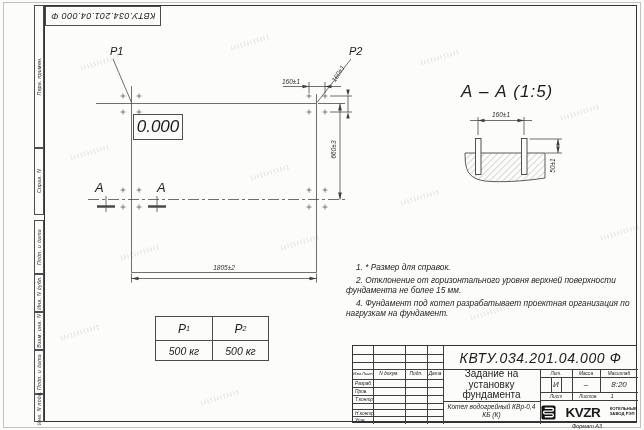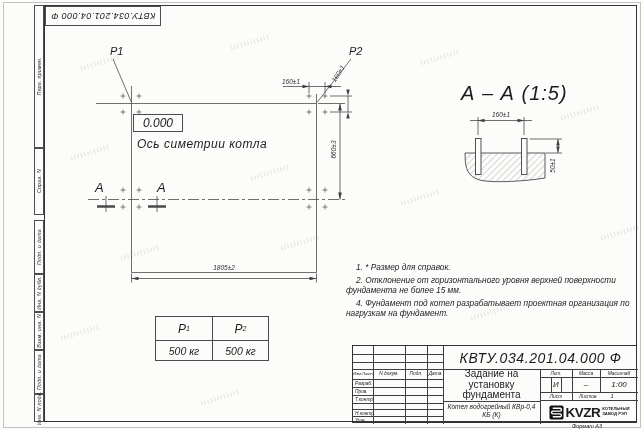--- a/index.html
+++ b/index.html
@@ -19,23 +19,23 @@
   
   .mbox { position:absolute; left:33.5px; width:10.5px; border:0.8px solid #4d4d4d;
     display:flex; align-items:center; justify-content:center; background:#fcfcfb; }
   .mbox span { writing-mode:vertical-rl; transform:rotate(180deg);
     font-size:5.2px; font-style:italic; letter-spacing:0.3px; white-space:nowrap; color:#2a2a2a; }
   
   .stamp { position:absolute; left:45px; top:6px; width:116px; height:20px;
     border:0.8px solid #4d4d4d; display:flex; align-items:center; justify-content:center; }
   .stamp span { transform:rotate(180deg); font-size:9px; font-style:italic; letter-spacing:0.4px; }
   
-  .elev { position:absolute; left:133px; top:114px; width:50px; height:18px;
+  .elev { position:absolute; left:133px; top:114px; width:50px; height:26px;
     border:0.8px solid #4d4d4d; display:flex; align-items:center; justify-content:center;
-    font-size:12px; font-style:italic; }
+    font-size:17px; font-style:italic; }
   
   .dim { font-size:6.5px; color:#2e2e2e; }
   .rot { transform-origin:center; }
   
   .ltable { position:absolute; left:155px; top:316px; width:114px; height:45px;
     border:1px solid #4a4a4a; display:grid; grid-template-columns:1fr 1fr; grid-template-rows:23px 1fr; }
   .ltable .cell { display:flex; align-items:center; justify-content:center;
     font-style:italic; border-left:0.8px solid #4a4a4a; border-top:0.8px solid #4a4a4a; }
   .ltable .cell:nth-child(1), .ltable .cell:nth-child(2) { border-top:none; }
   .ltable .cell:nth-child(odd) { border-left:none; }
@@ -55,21 +55,21 @@
   .tiny { font-size:4.8px; }
   .docnum { position:absolute; left:90px; top:0; width:195px; height:23px;
     display:flex; align-items:center; justify-content:center;
     font-size:14px; font-style:italic; letter-spacing:0.6px; }
   .tbtitle { position:absolute; left:91px; top:24px; width:95px; height:30px;
     display:flex; align-items:center; justify-content:center; text-align:center;
     font-size:10px; line-height:10.5px; white-space:normal; }
   .tbprod { position:absolute; left:91px; top:57px; width:95px;
     text-align:center; font-size:6.6px; font-style:italic; line-height:7.6px; white-space:normal; }
   .logo { position:absolute; left:188px; top:56px; width:96px; height:20px;
-    display:flex; align-items:center; justify-content:center; gap:2px; }
+    display:flex; align-items:center; justify-content:space-between; gap:2px; }
   .logo .kvzr { font-size:13.5px; font-weight:bold; letter-spacing:-0.5px; font-style:normal; }
   .logo .cap { font-size:4.2px; font-weight:bold; line-height:4.8px; font-style:normal; }
   
   .wm { position:absolute; width:40px; height:5px; transform:rotate(-17deg); opacity:.85;
     background:repeating-linear-gradient(90deg,#e9e9e7 0 1.6px,transparent 1.6px 3.4px); }
 </style>
 </head>
 <body>
 
 <div class="sheet">
@@ -171,29 +171,28 @@
       <path d="M558,139 l-1.7,6.5 l3.4,0 z"></path>
         <path d="M558,153 l-1.7,-6.5 l3.4,0 z"></path>
     </g>
   </svg>
 
   <div class="t" style="left:110px;top:45px;font-size:11px">P1</div>
   <div class="t" style="left:349px;top:45px;font-size:11px">P2</div>
   <div class="elev">
       <span>0.000</span>
     </div>
-  <div class="t" style="left:137px;top:137px;font-size:12px;letter-spacing:0.5px">Ось симетрии котла</div>
   <div class="t" style="left:95px;top:180px;font-size:13px">А</div>
   <div class="t" style="left:157px;top:180px;font-size:13px">А</div>
   <div class="t dim ctr" style="left:196px;top:263.5px;width:56px">1805±2</div>
   <div class="t dim ctr rot" style="left:316px;top:146px;width:34px;transform:rotate(-90deg)">660±3</div>
   <div class="t dim" style="left:282px;top:78px">160±1</div>
   <div class="t dim ctr rot" style="left:323px;top:70px;width:30px;transform:rotate(-58deg)">160±1</div>
 
-  <div class="t" style="left:461px;top:82px;font-size:20px;letter-spacing:1px">А – А (1:5)</div>
+  <div class="t" style="left:461px;top:82px;font-size:17px;letter-spacing:1px">А – А (1:5)</div>
   <div class="t dim ctr" style="left:479px;top:111px;width:44px">160±1</div>
   <div class="t dim ctr rot" style="left:539px;top:162px;width:26px;transform:rotate(-90deg)">50±1</div>
 
   <div class="ltable">
     <div class="cell hdr">
         <span>P</span>
         <sub>1</sub>
       </div>
     <div class="cell hdr">
         <span>P</span>
@@ -248,21 +247,21 @@
     <div class="t tiny" style="left:2px;top:71.5px">Утв.</div>
 
     <div class="tbtitle">Задание на установку фундамента</div>
     <div class="tbprod">Котел водогрейный КВр-0,4 КБ (К)</div>
 
     <div class="t tiny ctr" style="left:187px;top:24.5px;width:32px">Лит.</div>
     <div class="t tiny ctr" style="left:219px;top:24.5px;width:28px">Масса</div>
     <div class="t tiny ctr" style="left:247px;top:24.5px;width:38px">Масштаб</div>
     <div class="t ctr" style="left:197.7px;top:34px;width:10.6px;font-size:8px">И</div>
     <div class="t ctr" style="left:219px;top:34px;width:28px;font-size:8px">–</div>
-    <div class="t ctr" style="left:247px;top:34px;width:38px;font-size:8px">1:00</div>
+    <div class="t ctr" style="left:247px;top:34px;width:38px;font-size:8px">8:20</div>
 
     <div class="t tiny ctr" style="left:187px;top:47.5px;width:32px">Лист</div>
     <div class="t tiny" style="left:226px;top:47.5px">Листов</div>
     <div class="t" style="left:254px;top:47px;width:10px;font-size:5.8px;text-align:center">1</div>
 
     <div class="logo">
       <svg width="15" height="15" viewBox="0 0 16 16">
         <rect x="0.5" y="0.5" width="15" height="15" rx="2" fill="#111"></rect>
         <path d="M4,3.5 H12 C13.6,3.5 13.6,6.5 12,6.5 H4 C2.4,6.5 2.4,9.5 4,9.5 H12 C13.6,9.5 13.6,12.5 12,12.5 H4" stroke="#fff" stroke-width="1.5" fill="none"></path>
       </svg>

